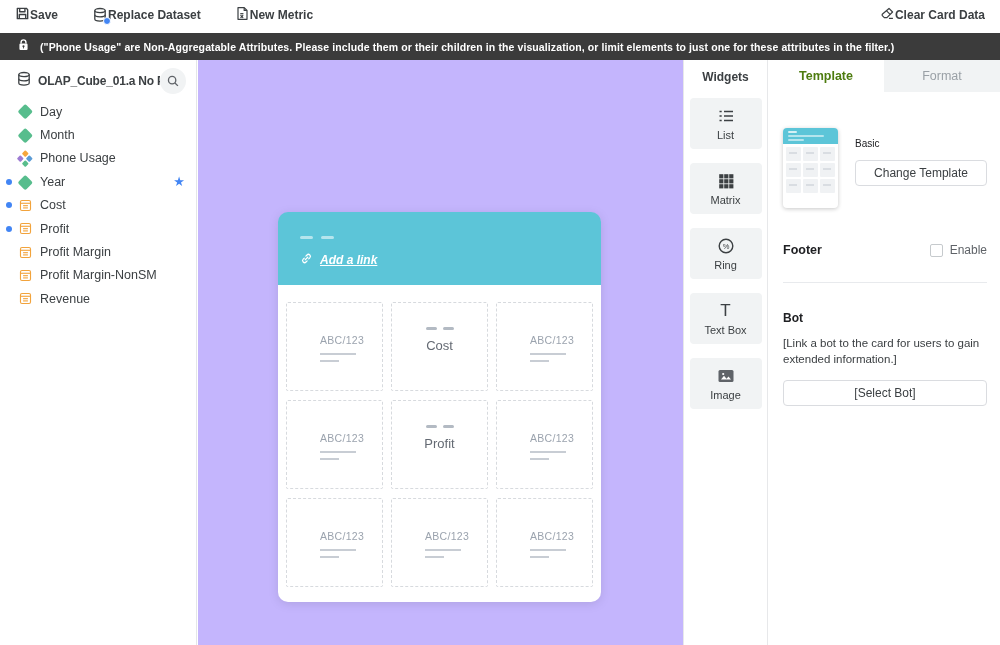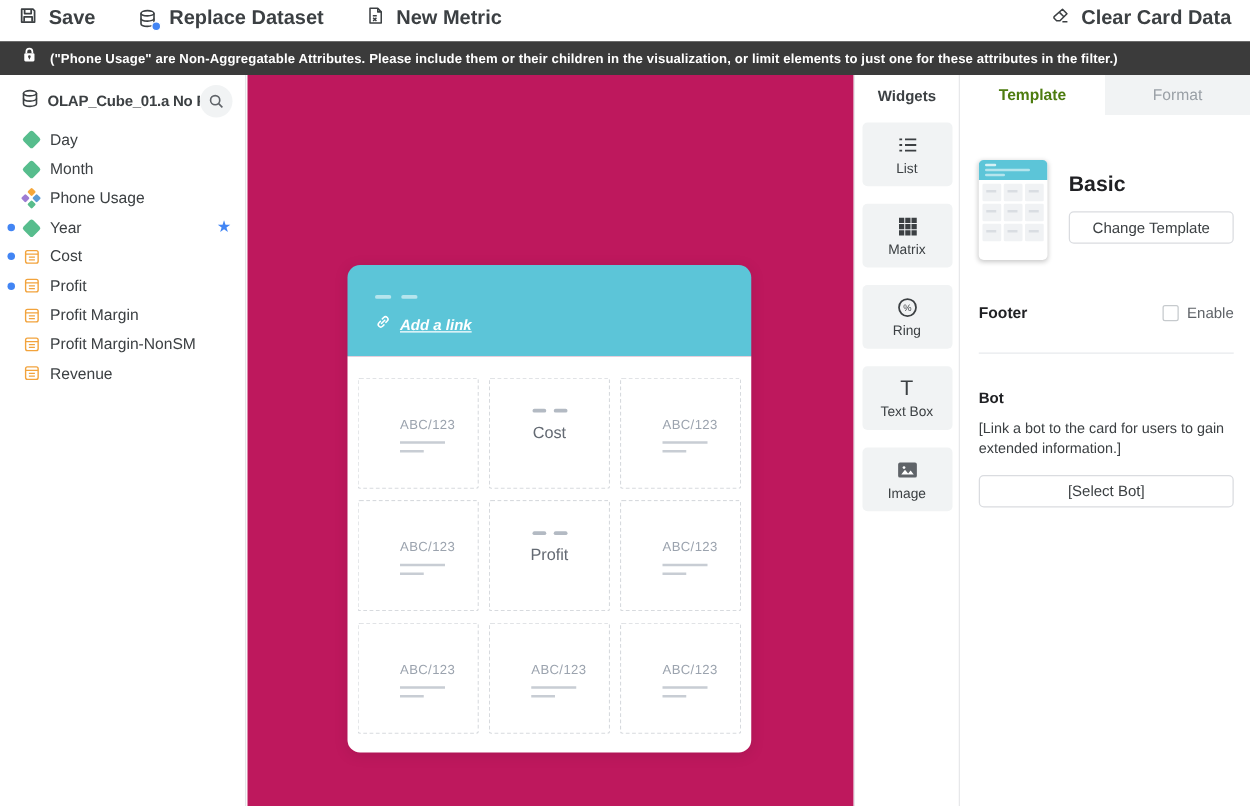--- a/index.html
+++ b/index.html
@@ -4,21 +4,21 @@
 <style>
   * { margin:0; padding:0; box-sizing:border-box; }
   html,body { width:1000px; height:645px; overflow:hidden; background:#fff;
     font-family:"Liberation Sans", sans-serif; color:#3c4043; }
   .stage { position:relative; width:1000px; height:645px; }
 
   
   .toolbar { position:absolute; top:0; left:0; right:0; height:30px;
     display:flex; align-items:center; padding:0 15px; background:#fff; }
   .tb-group { display:flex; align-items:center; gap:34px; }
-  .tb-btn { display:flex; align-items:center; gap:9px; font-size:16px; font-weight:700;
+  .tb-btn { display:flex; align-items:center; font-size:12px; font-weight:700;
     color:#3c4043; cursor:pointer; white-space:nowrap; }
   .tb-spacer { flex:1; }
   .db-wrap { position:relative; width:16px; height:16px; }
   .db-badge { position:absolute; right:-3px; bottom:-2px; width:8px; height:8px;
     border-radius:50%; background:var(--accent,#4285F4); border:1.5px solid #fff; }
 
   
   .banner { position:absolute; top:33px; left:0; right:0; height:27px;
     background:var(--banner,#3B3B3B); color:#fff; display:flex; align-items:center;
     padding:0 10px 0 17px; gap:10px; }
@@ -48,21 +48,21 @@
   .diamond { width:10.5px; height:10.5px; background:var(--green,#57BD8D);
     transform:rotate(45deg); border-radius:2px; display:inline-block; }
   .pu { position:relative; width:14px; height:14px; display:inline-block; }
   .pu i { position:absolute; width:4.6px; height:4.6px; transform:rotate(45deg); border-radius:1px; }
   .pu .a { left:4.7px; top:0; background:#F5A73B; }
   .pu .b { left:0; top:4.7px; background:#9E7CD3; }
   .pu .c { left:9.4px; top:4.7px; background:#5B9BD5; }
   .pu .d { left:4.7px; top:9.4px; background:#58BD8C; }
 
   
-  .canvas { position:absolute; left:198px; top:0; width:485px; height:100%; background:#be185d; }
+  .canvas { position:absolute; left:198px; top:0; width:485px; height:100%; background:#c4b5fd; }
   .card { position:absolute; left:80px; top:152px; width:323px;
     filter:drop-shadow(0 2px 5px rgba(0,0,0,.10)); }
   .card-header { height:73px; background:var(--teal,#5CC5D8); border-radius:10px 10px 0 0;
     padding:24px 0 0 22px; }
   .dashes { display:flex; gap:8px; }
   .dashes i { width:13px; height:3px; background:rgba(255,255,255,.55); border-radius:2px; }
   .link-row { margin-top:12px; display:flex; align-items:center; gap:7px; color:#fff; cursor:pointer; }
   .link-label { font-size:12px; font-style:italic; font-weight:700; text-decoration:underline; }
   .card-body { background:#fff; border-radius:0 0 10px 10px; padding:17px 8px 15px;
     display:grid; grid-template-columns:repeat(3,1fr); gap:9px 8px; }
@@ -102,21 +102,21 @@
   .thumb-header { height:16px; background:var(--teal,#5CC5D8); padding:3px 0 0 5px; }
   .thumb-header i { display:block; height:1.5px; background:rgba(255,255,255,.75); border-radius:1px; }
   .thumb-header .h1 { width:9px; }
   .thumb-header .h2 { width:36px; margin-top:2.5px; background:rgba(255,255,255,.55); }
   .thumb-header .h3 { width:16px; margin-top:2.5px; background:rgba(255,255,255,.55); }
   .thumb-grid { display:grid; grid-template-columns:repeat(3,1fr); gap:2px; padding:3px; }
   .thumb-grid i { height:14px; background:#F0F2F4; border-radius:1px; position:relative; }
   .thumb-grid i::after { content:""; position:absolute; left:3px; top:5px; width:8px; height:2px;
     background:#d9dde2; }
   .template-info { margin-left:17px; flex:1; padding-top:10px; }
-  .template-name { font-size:17px; font-weight:700; color:#202124; }
+  .template-name { font-size:10px; font-weight:400; color:#202124; }
   .btn { border:1px solid #dadce0; border-radius:4px; background:#fff; font-size:12px;
     color:#3c4043; display:flex; align-items:center; justify-content:center; cursor:pointer; }
   .change-btn { margin-top:11px; width:132px; height:26px; }
   .footer-row { margin:35px 13px 0 15px; display:flex; align-items:center; }
   .footer-label { font-size:12.5px; font-weight:700; color:#202124; flex:1; }
   .enable { display:flex; align-items:center; gap:7px; font-size:12px; color:#5f6368; }
   .checkbox { width:13px; height:13px; border:1.5px solid #c6cacd; border-radius:2px;
     background:#fff; cursor:pointer; }
   .divider { height:1px; background:#e8eaed; margin:25px 13px 0 15px; }
   .bot-section { margin:28px 13px 0 15px; }

